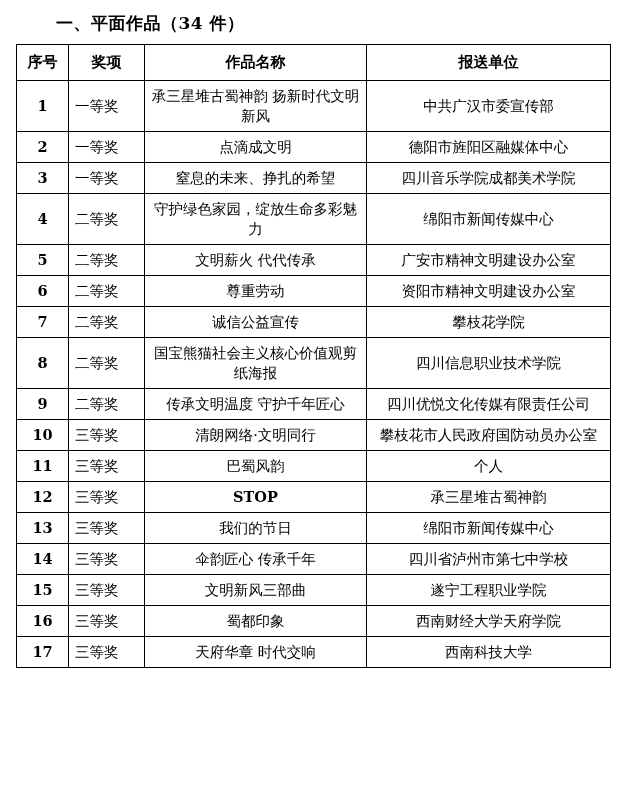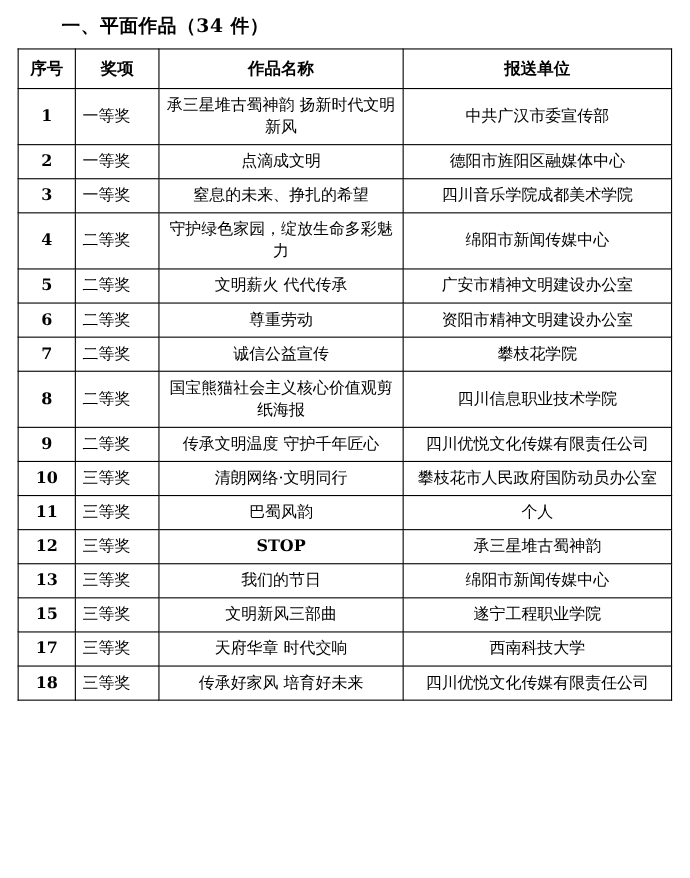--- a/index.html
+++ b/index.html
@@ -168,33 +168,39 @@
           <td class="name latin">STOP</td>
           <td class="unit">承三星堆古蜀神韵</td>
         </tr>
         <tr>
           <td class="no">13</td>
           <td class="award">三等奖</td>
           <td class="name">我们的节日</td>
           <td class="unit">绵阳市新闻传媒中心</td>
         </tr>
         <tr>
+          <td class="no">14</td>
+          <td class="award">三等奖</td>
+          <td class="name">伞韵匠心 传承千年</td>
+          <td class="unit">四川省泸州市第七中学校</td>
+        </tr>
+        <tr>
           <td class="no">15</td>
           <td class="award">三等奖</td>
           <td class="name">文明新风三部曲</td>
           <td class="unit">遂宁工程职业学院</td>
         </tr>
         <tr>
+          <td class="no">16</td>
+          <td class="award">三等奖</td>
+          <td class="name">蜀都印象</td>
+          <td class="unit">西南财经大学天府学院</td>
+        </tr>
+        <tr>
           <td class="no">17</td>
           <td class="award">三等奖</td>
           <td class="name">天府华章 时代交响</td>
           <td class="unit">西南科技大学</td>
         </tr>
-        <tr>
-          <td class="no">18</td>
-          <td class="award">三等奖</td>
-          <td class="name">传承好家风 培育好未来</td>
-          <td class="unit">四川优悦文化传媒有限责任公司</td>
-        </tr>
       </tbody>
   </table>
 
 </div>
 
 </body></html>

